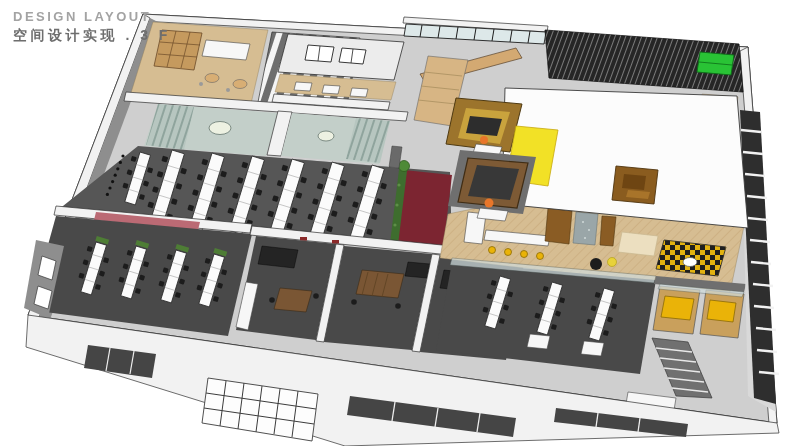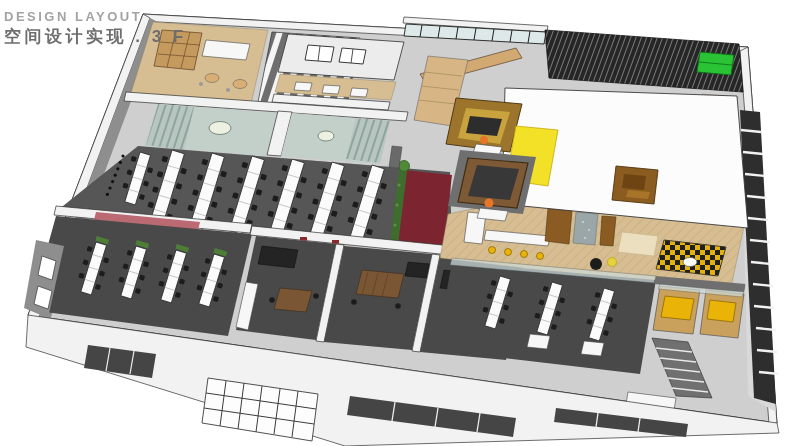--- a/index.html
+++ b/index.html
@@ -1,20 +1,20 @@
 <!DOCTYPE html>
 <html style="--bg: #ffffff; --line: #2f2f2f; --title-en: #a3a3a3; --title-zh: #6e6e6e; --wall-white: #f2f2f2; --wall-gray: #8e8e8e; --floor-base: #cfcfcf; --carpet: #565656; --carpet-dark: #494949; --desk-white: #fbfbfb; --chair-black: #1c1c1c; --tan-floor: #d6bd92; --wood-light: #d3a972; --wood-dark: #8a5c24; --wood-mid: #7a5634; --pale-meeting: #c3cfc9; --glass: #cfdcdd; --accent-red: #7c2531; --accent-pink: #bb6a74; --accent-yellow: #f2e126; --stool-yellow: #eab308; --plant-green: #4e7d35; --sofa-green: #29c335; --louver-dark: #262626; --person-orange: #e8762a; --slab-white: #fcfcfc;"><head>
 <meta charset="utf-8">
 <style>
   html,body{margin:0;padding:0;background:#fff;width:800px;height:446px;overflow:hidden;
     font-family:"Liberation Sans", sans-serif;}
   #stage{position:relative;width:800px;height:446px;background:var(--bg,#fff);}
-  #titleblock{position:absolute;left:4px;top:8px;line-height:1.35;z-index:5;}
+  #titleblock{position:absolute;left:13px;top:8px;line-height:1.35;z-index:5;}
   #title-en{font-size:13px;font-weight:600;letter-spacing:2.5px;color:var(--title-en,#a3a3a3);}
-  #title-zh{font-size:17px;font-weight:700;letter-spacing:3.5px;color:var(--title-zh,#6e6e6e);}
+  #title-zh{font-size:14px;font-weight:700;letter-spacing:3.5px;color:var(--title-zh,#6e6e6e);}
   svg{position:absolute;left:0;top:0;}
   .wall{fill:var(--wall-white);stroke:var(--line);stroke-width:.7}
   .gwall{fill:var(--wall-gray);}
   .carp{fill:var(--carpet);}
   .carp2{fill:var(--carpet-dark);}
   .tan{fill:var(--tan-floor);stroke:#8a7a57;stroke-width:.4}
   .pale{fill:var(--pale-meeting);}
   .glass{fill:var(--glass);opacity:.7;stroke:#44504f;stroke-width:.5}
   .wd{fill:var(--wood-dark);stroke:#4f350f;stroke-width:.6}
   .wm{fill:var(--wood-mid);stroke:#3a2a15;stroke-width:.6}

